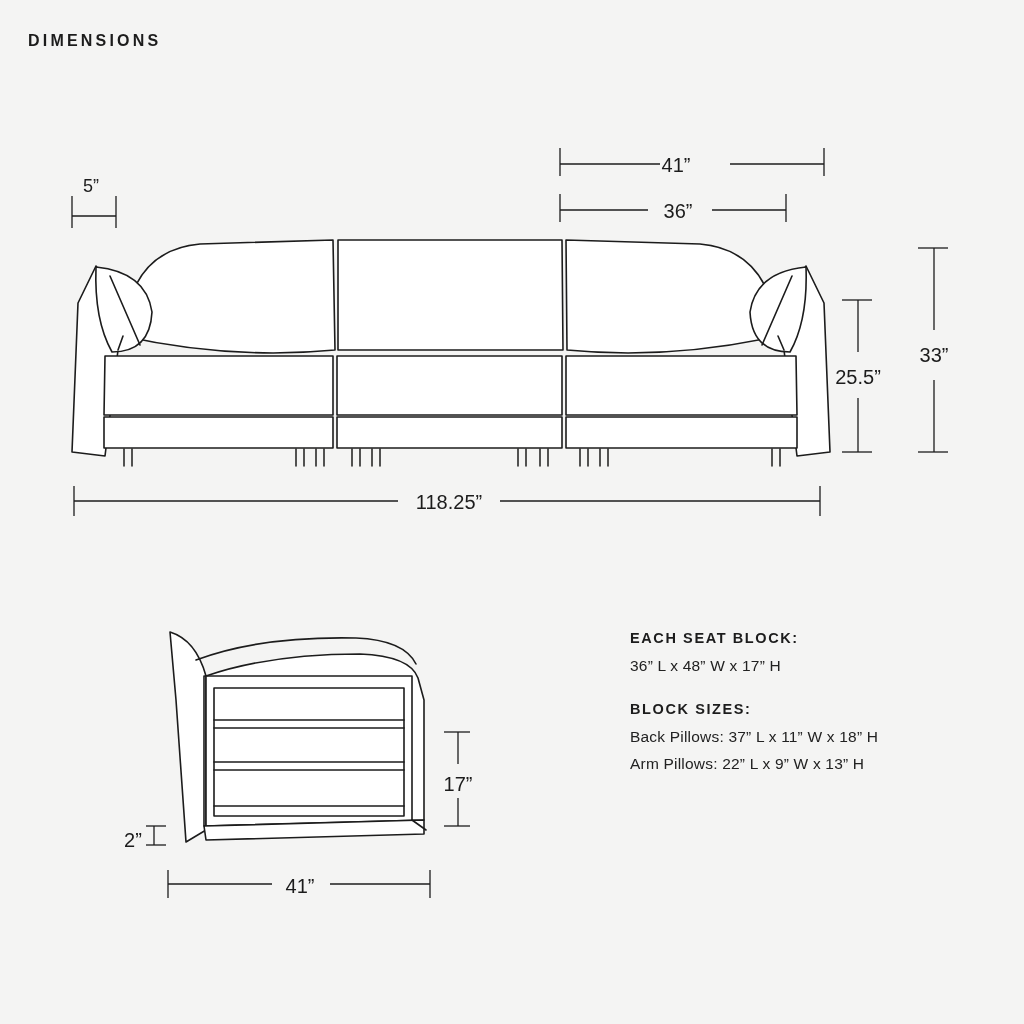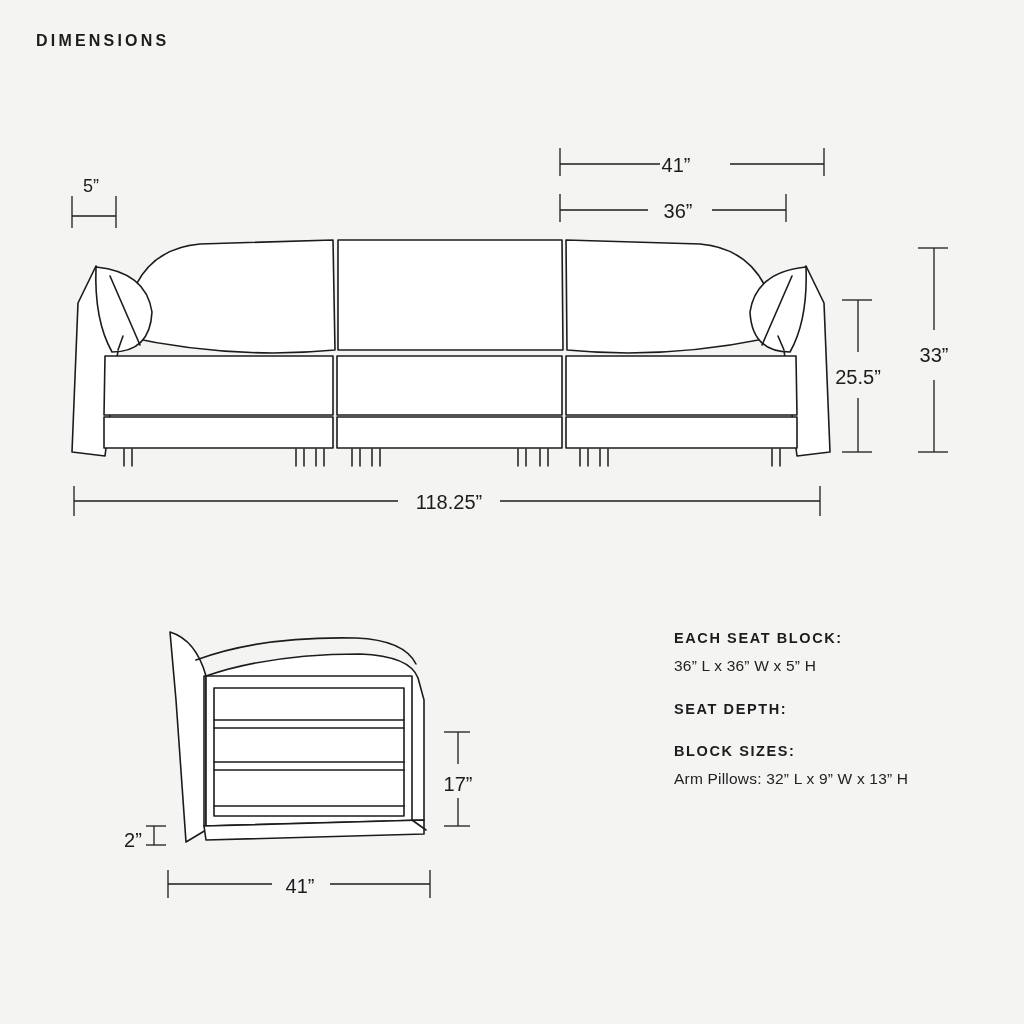--- a/index.html
+++ b/index.html
@@ -14,37 +14,37 @@
     color: #1c1c1c;
     position: relative;
     overflow: hidden;
   }
   .page {
     position: absolute;
     inset: 0;
   }
   .title {
     position: absolute;
-    left: 36px;
+    left: 28px;
     top: 32px;
     font-size: 16px;
     font-weight: bold;
     letter-spacing: 3.2px;
     color: #1c1c1c;
   }
   svg.diagram {
     position: absolute;
     left: 0;
     top: 0;
     width: 1024px;
     height: 1024px;
   }
   .specs {
     position: absolute;
-    left: 674px;
+    left: 630px;
     top: 630px;
     width: 350px;
   }
   .spec-group {
     margin-bottom: 26px;
   }
   .spec-head {
     font-size: 14.5px;
     font-weight: bold;
     letter-spacing: 1.6px;
@@ -195,24 +195,24 @@
     </g>
 
     <text class="dim-label" x="458" y="791" text-anchor="middle">17”</text>
     <text class="dim-label" x="133" y="847" text-anchor="middle">2”</text>
     <text class="dim-label" x="300" y="893" text-anchor="middle">41”</text>
   </svg>
 
   <div class="specs">
     <div class="spec-group">
       <div class="spec-head">EACH SEAT BLOCK:</div>
-      <div class="spec-line">36” L x 36” W x 5” H</div>
+      <div class="spec-line">36” L x 48” W x 17” H</div>
     </div>
     <div class="spec-group">
-      <div class="spec-head">SEAT DEPTH:</div>
     </div>
     <div class="spec-group">
       <div class="spec-head">BLOCK SIZES:</div>
-      <div class="spec-line">Arm Pillows: 32” L x 9” W x 13” H</div>
+      <div class="spec-line">Back Pillows: 37” L x 11” W x 18” H</div>
+      <div class="spec-line">Arm Pillows: 22” L x 9” W x 13” H</div>
     </div>
   </div>
 
 </div>
 
 </body></html>

